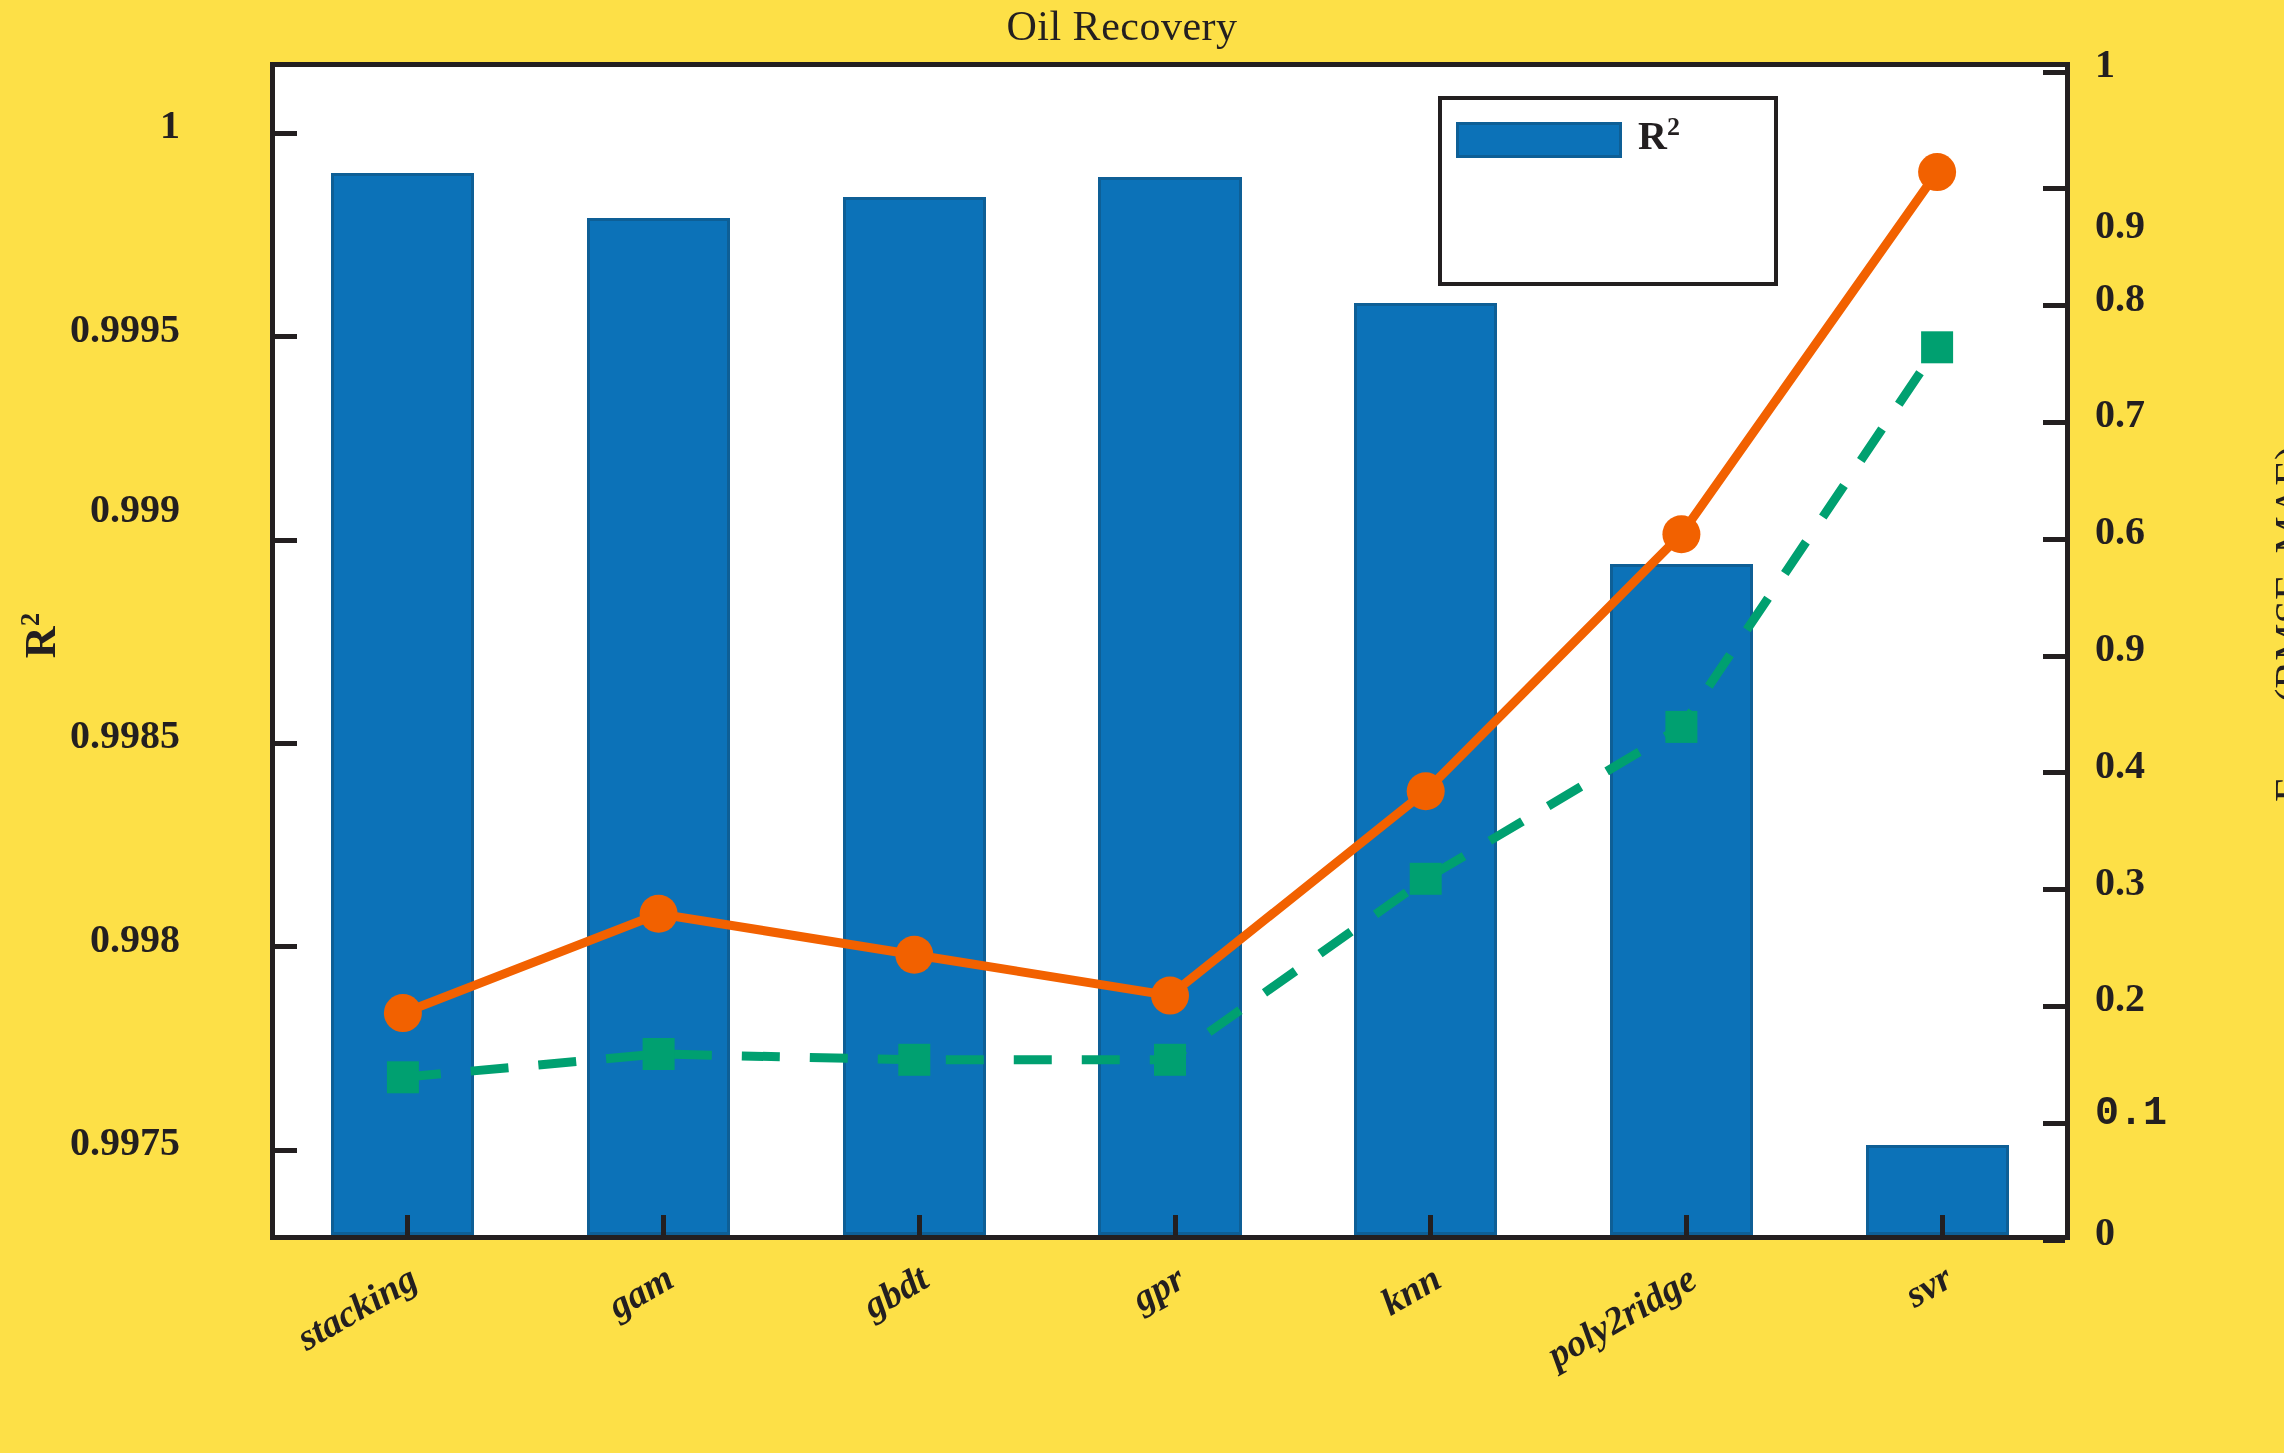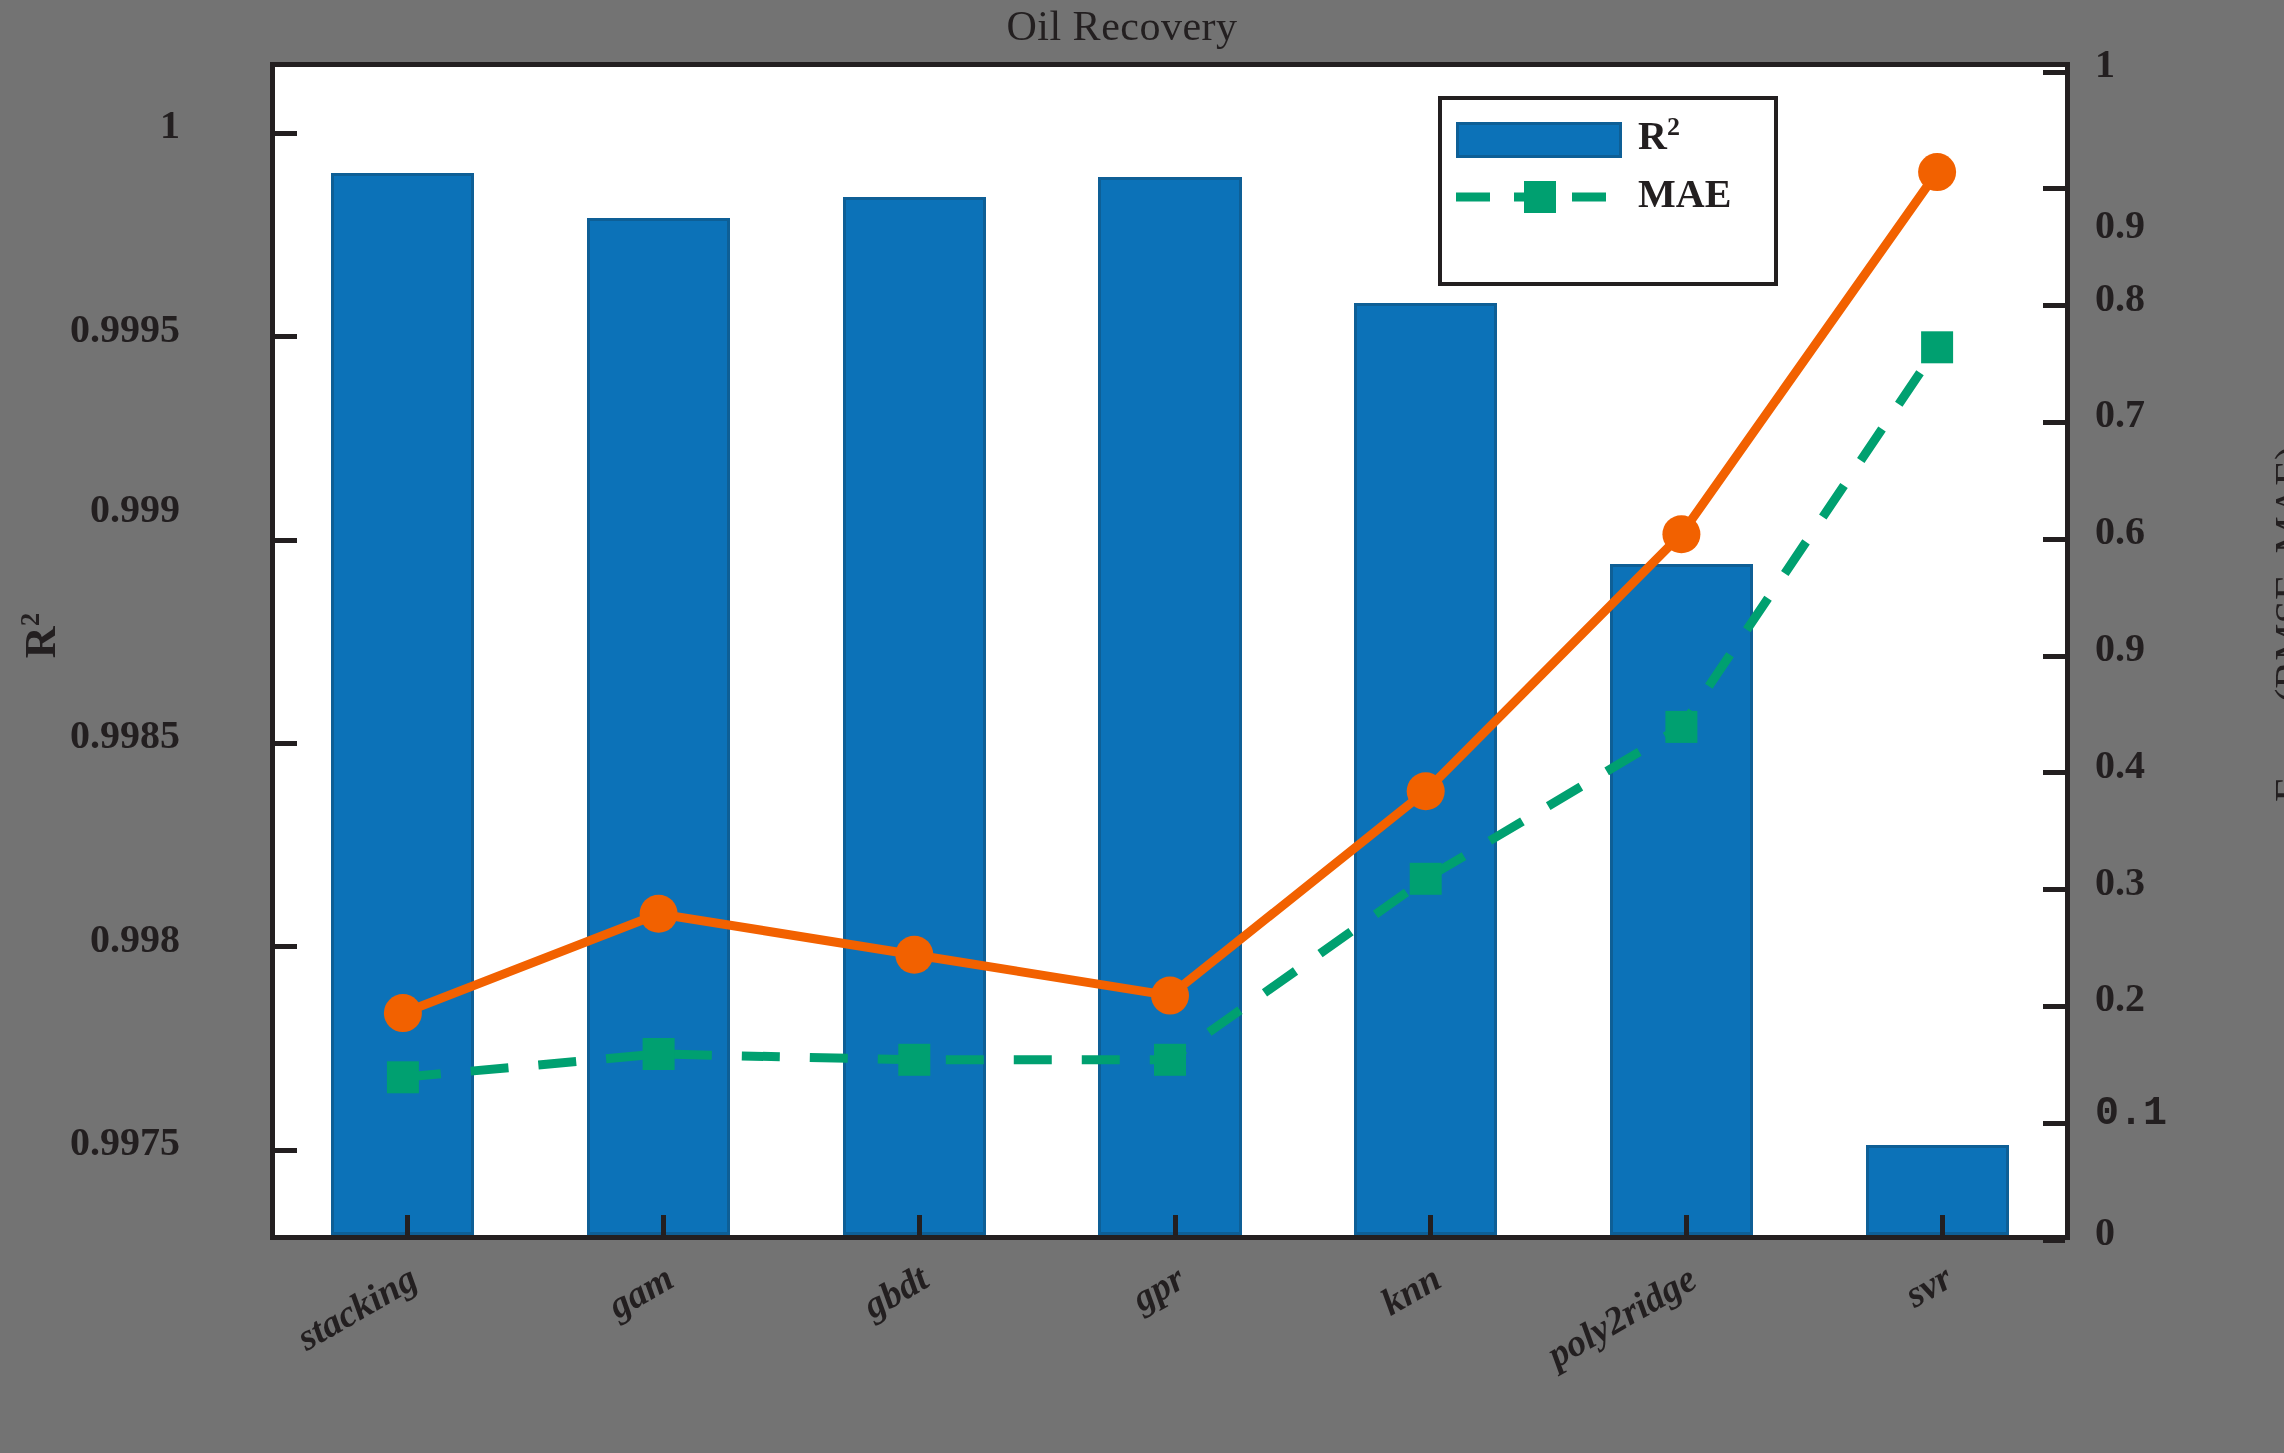--- a/index.html
+++ b/index.html
@@ -1,17 +1,17 @@
 <!DOCTYPE html>
 <html><head>
 <meta charset="utf-8">
 <style>
   html,body{margin:0;padding:0;background:#fff;}
   body{width:2284px;height:1453px;font-family:"Liberation Serif",serif;overflow:hidden;}
-  #fig{position:relative;width:2284px;height:1453px;background:#737373;}
+  #fig{position:relative;width:2284px;height:1453px;background:#fde047;}
 
   
   #chart-title{
     position:absolute;left:0;top:2px;width:2284px;text-align:center;
     font-family:"Liberation Serif",serif;font-size:42px;color:#231f20;
     letter-spacing:.5px;
   }
   
   #chart-title{left:-20px;}
 
@@ -181,25 +181,16 @@
   <div id="legend">
 
     <div class="leg-row">
       <div class="leg-key">
         <div class="leg-swatch-bar"></div>
       </div>
       <div class="leg-text"><span>R</span><sup>2</sup></div>
     </div>
 
 
-    <div class="leg-row">
-      <div class="leg-key">
-        <svg width="172" height="58" viewBox="0 0 172 58">
-          <line x1="2" y1="29" x2="170" y2="29" stroke="#00a070" stroke-width="9" stroke-dasharray="34 24"></line>
-          <rect x="70" y="13" width="32" height="32" fill="#00a070"></rect>
-        </svg>
-      </div>
-      <div class="leg-text">MAE</div>
-    </div>
 
   </div>
 
 </div>
 
 </body></html>

